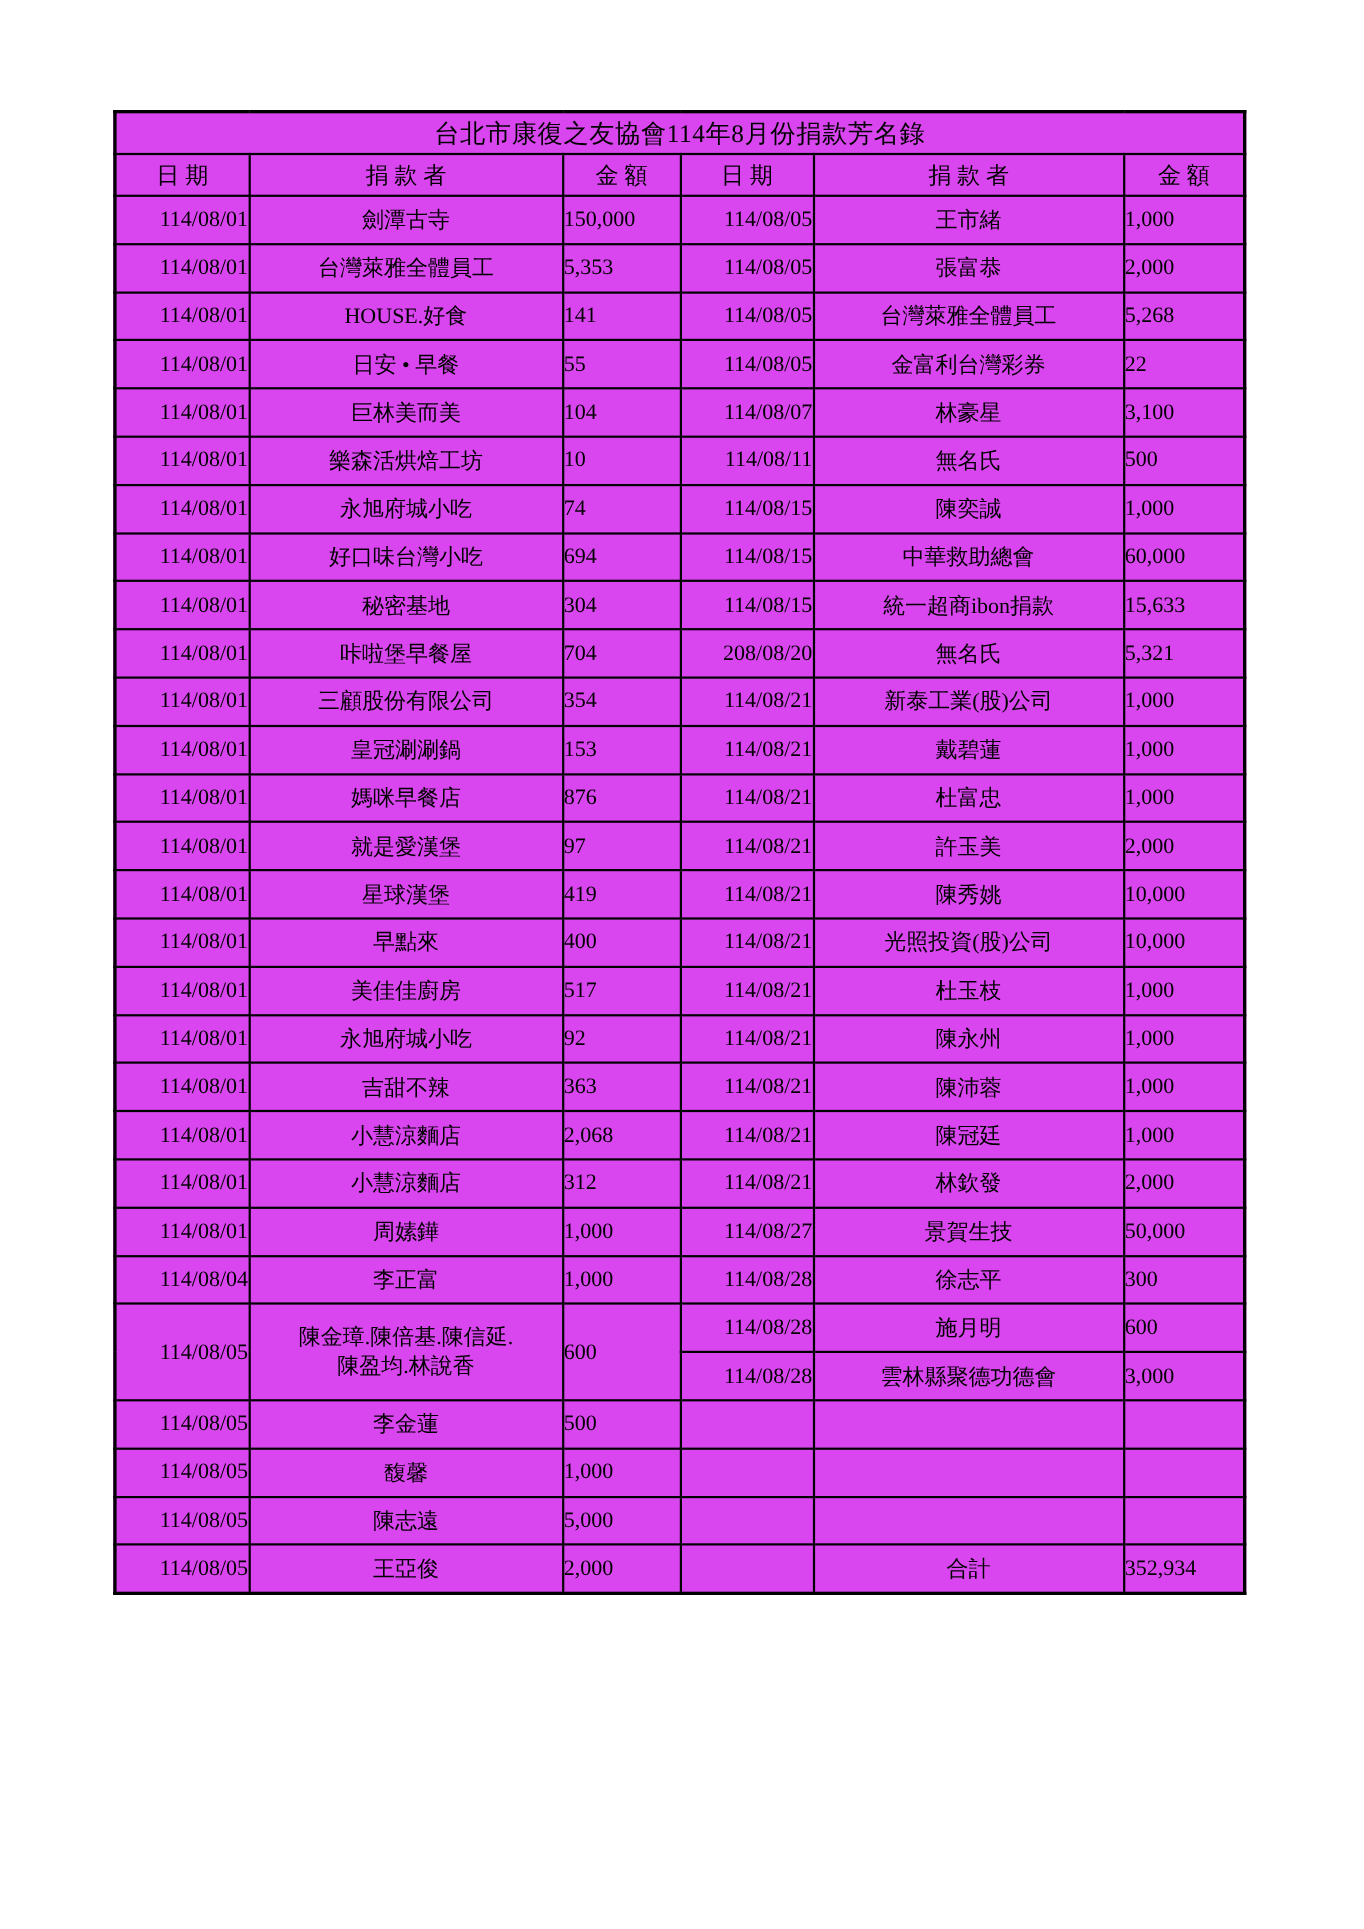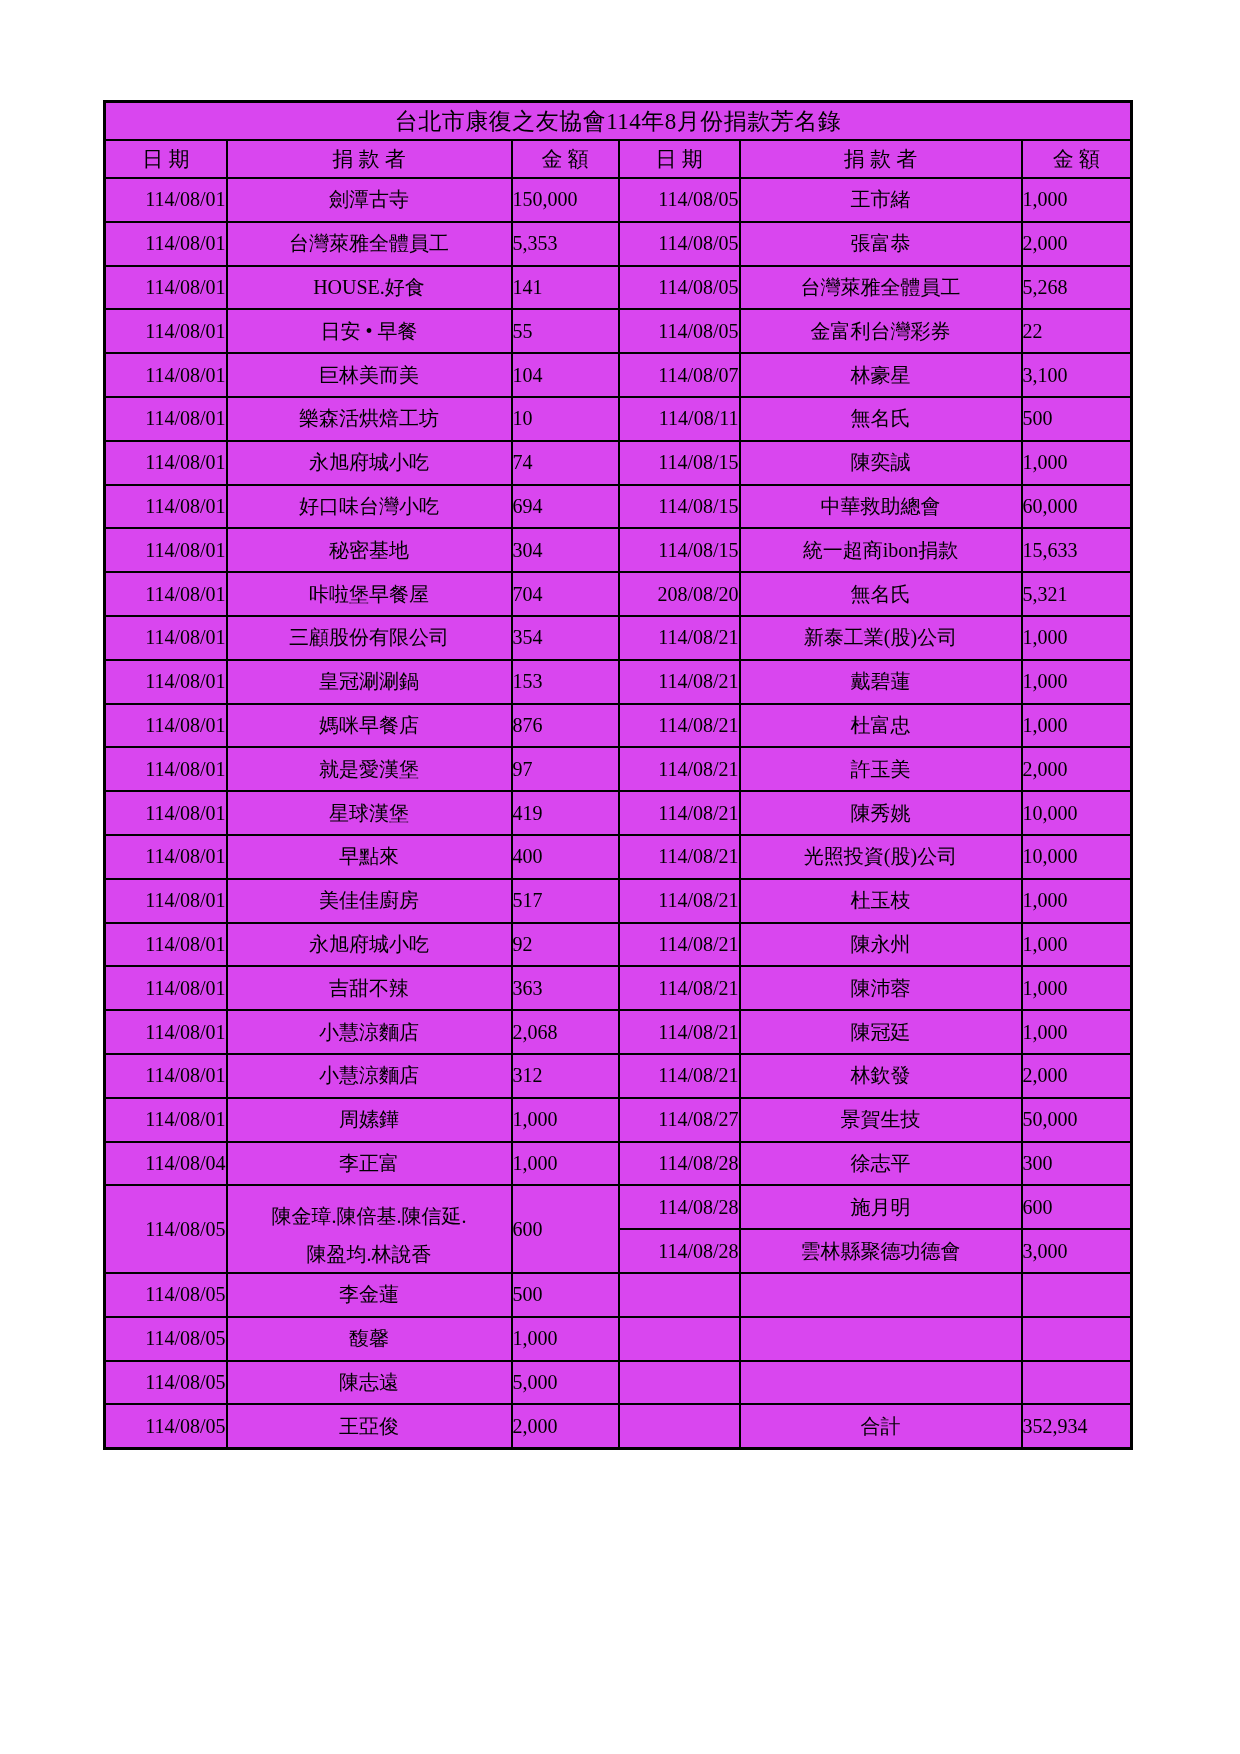--- a/index.html
+++ b/index.html
@@ -59,21 +59,20 @@
   }
   td.amount-cell {
     text-align: left;
     padding-right: 9px;
     white-space: nowrap;
   }
   td.donor-cell .donor-line {
     line-height: 1.3;
     white-space: nowrap;
     text-align: center;
-    margin-top: 12px;
   }
 </style>
 </head>
 <body>
 
 <table class="donation-table">
   <colgroup>
     <col style="width:122px">
     <col style="width:285px">
     <col style="width:107px">

